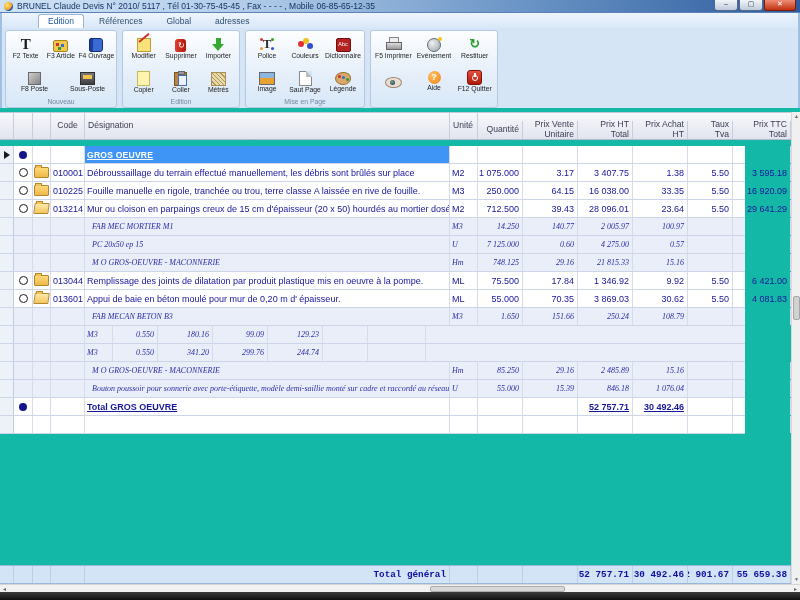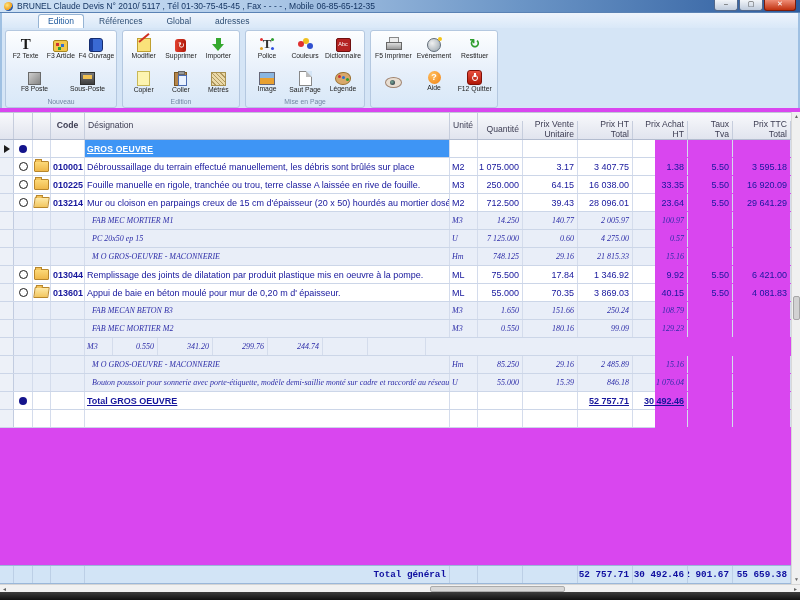--- a/index.html
+++ b/index.html
@@ -1,17 +1,17 @@
 <!DOCTYPE html>
 <html><head>
 <meta charset="utf-8">
 <style>
   html,body{margin:0;padding:0;background:#fff;}
   body{width:800px;height:600px;overflow:hidden;font-family:"Liberation Sans",sans-serif;}
-  .window{position:relative;width:800px;height:600px;background:#d946ef;}
+  .window{position:relative;width:800px;height:600px;background:#14b8a6;}
 
   
   .titlebar{height:13px;display:flex;align-items:center;padding:0 4px;position:relative;
     background:linear-gradient(to right,#cfe2f5 0%,#b3cdea 30%,#6b95c6 65%,#2d5c9e 100%);
     border-bottom:1px solid #5a82b4;box-sizing:border-box;}
   .app-icon{width:9px;height:9px;border-radius:50%;margin-right:4px;flex:none;
     background:radial-gradient(circle at 35% 35%,#ffe680,#f0a020 55%,#2b5cb0 60%,#123a77);}
   .title-text{font-size:8.5px;color:#10305e;white-space:nowrap;}
   .winbtns{position:absolute;right:4px;top:0;display:flex;gap:1px;}
   .wbtn{width:22px;height:10px;border:1px solid #53688a;border-top:none;border-radius:0 0 3px 3px;
@@ -82,39 +82,39 @@
   .ic-quit::after{content:"";position:absolute;left:6px;top:1.5px;width:1.5px;height:4px;background:#fff;}
 
   
   .thead{position:absolute;top:112px;left:0;width:791px;height:28px;display:flex;
     background:linear-gradient(#f8f9fc,#e1e4ee);border-top:1px solid #c0c7d8;border-bottom:1px solid #b3bccf;box-sizing:border-box;}
   .th{box-sizing:border-box;border-right:1px solid #c6cddd;font-size:8.6px;color:#3c3c52;
     display:flex;align-items:center;padding:1px 3px;white-space:pre-line;line-height:1.15;}
   .th.r{justify-content:flex-end;text-align:right;margin-top:8px;}
   .th.c{justify-content:center;}
 
-  .tbody{position:absolute;top:140px;left:0;width:655px;}
+  .tbody{position:absolute;top:146px;left:0;width:745px;}
   .tr{display:flex;height:18px;border-bottom:1px solid #ccd6e8;box-sizing:border-box;background:#fff;}
   .td{box-sizing:border-box;border-right:1px solid #d4dcec;font-size:9px;color:#16169c;
     display:flex;align-items:center;overflow:hidden;white-space:nowrap;padding:0 2px;height:100%;}
   .td.num{justify-content:flex-end;padding-right:3px;}
   .td.gutter{background:#edf1f8;border-right:1px solid #c2cce0;justify-content:center;padding:0;}
   .td.markc{justify-content:center;padding:0;}
   .tr.sub{background:#e9eef8;}
   .tr.sub .td{font-family:"Liberation Serif",serif;font-style:italic;font-size:8px;color:#2d2da8;}
   .tr.sub .td.des{padding-left:7px;}
   .tr.section .td.des{background:#3e95f5;color:#fff;font-weight:bold;text-decoration:underline;font-size:8.6px;letter-spacing:.2px;}
   .tr.total .td{font-weight:bold;}
   .tr.total .td.des,.tr.total .td.u-line{text-decoration:underline;}
 
   
   .c-gutter{width:14px;flex:none;}
   .c-mark{width:19px;flex:none;}
   .c-icon{width:18px;flex:none;}
-  .c-code{width:34px;flex:none;font-weight:bold;}
+  .c-code{width:34px;flex:none;}
   .c-des{width:365px;flex:none;}
   .c-unit{width:28px;flex:none;}
   .c-qty{width:45px;flex:none;}
   .c-pvu{width:55px;flex:none;}
   .c-pht{width:55px;flex:none;}
   .c-pac{width:55px;flex:none;}
   .c-tva{width:45px;flex:none;}
   .c-ttc{width:58px;flex:none;}
 
   
@@ -445,21 +445,21 @@
         </div>
         <div class="td markc c-icon">
           <div class="folder open"></div>
         </div>
         <div class="td c-code">013601</div>
         <div class="td des c-des">Appui de baie en béton moulé pour mur de 0,20 m d' épaisseur.</div>
         <div class="td c-unit">ML</div>
         <div class="td num c-qty">55.000</div>
         <div class="td num c-pvu">70.35</div>
         <div class="td num c-pht">3 869.03</div>
-        <div class="td num c-pac">40.15</div>
+        <div class="td num c-pac">30.62</div>
         <div class="td num c-tva">5.50</div>
         <div class="td num c-ttc">4 081.83</div>
       </div>
       <div class="tr sub">
         <div class="td gutter c-gutter"></div>
         <div class="td markc c-mark"></div>
         <div class="td markc c-icon"></div>
         <div class="td c-code"></div>
         <div class="td des c-des">FAB MECAN BETON B3</div>
         <div class="td c-unit">M3</div>
@@ -468,21 +468,20 @@
         <div class="td num c-pht">250.24</div>
         <div class="td num c-pac">108.79</div>
         <div class="td num c-tva"></div>
         <div class="td num c-ttc"></div>
       </div>
       <div class="tr sub">
         <div class="td gutter c-gutter"></div>
         <div class="td markc c-mark"></div>
         <div class="td markc c-icon"></div>
         <div class="td c-code"></div>
-        <div class="td des c-des">FAB MEC MORTIER M2</div>
         <div class="td c-unit">M3</div>
         <div class="td num c-qty">0.550</div>
         <div class="td num c-pvu">180.16</div>
         <div class="td num c-pht">99.09</div>
         <div class="td num c-pac">129.23</div>
         <div class="td num c-tva"></div>
         <div class="td num c-ttc"></div>
       </div>
       <div class="tr sub">
         <div class="td gutter c-gutter"></div>

